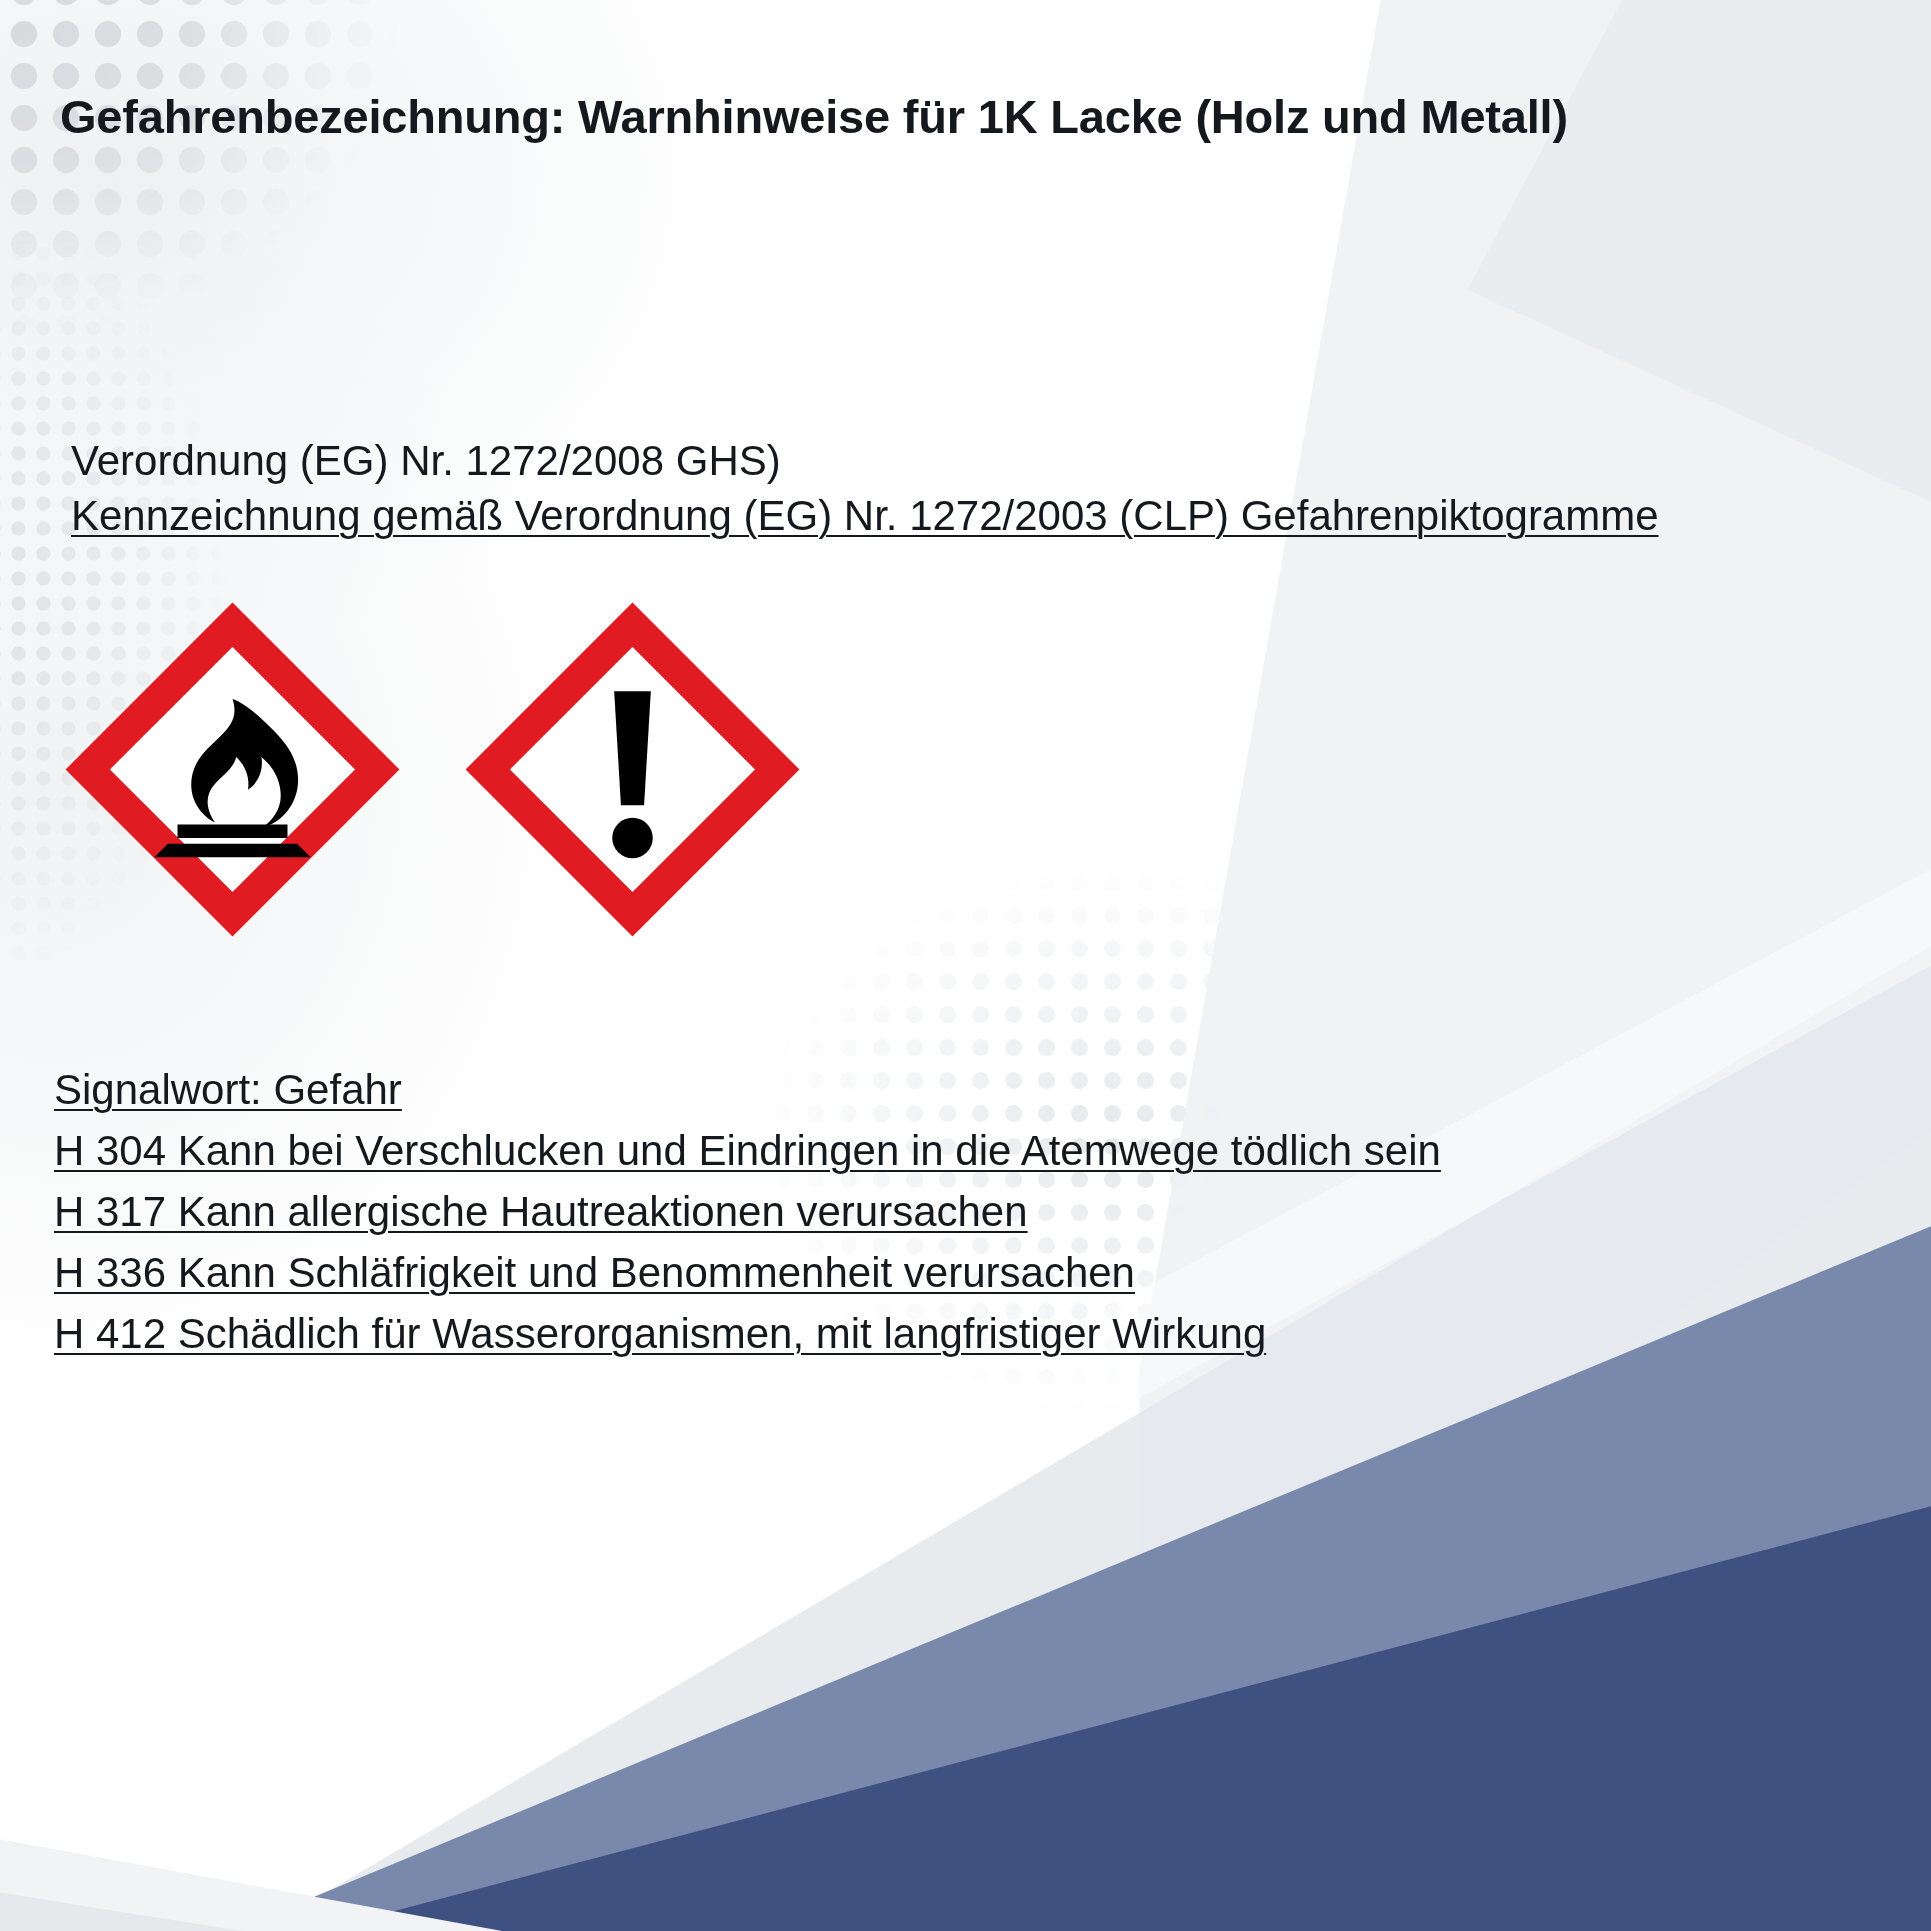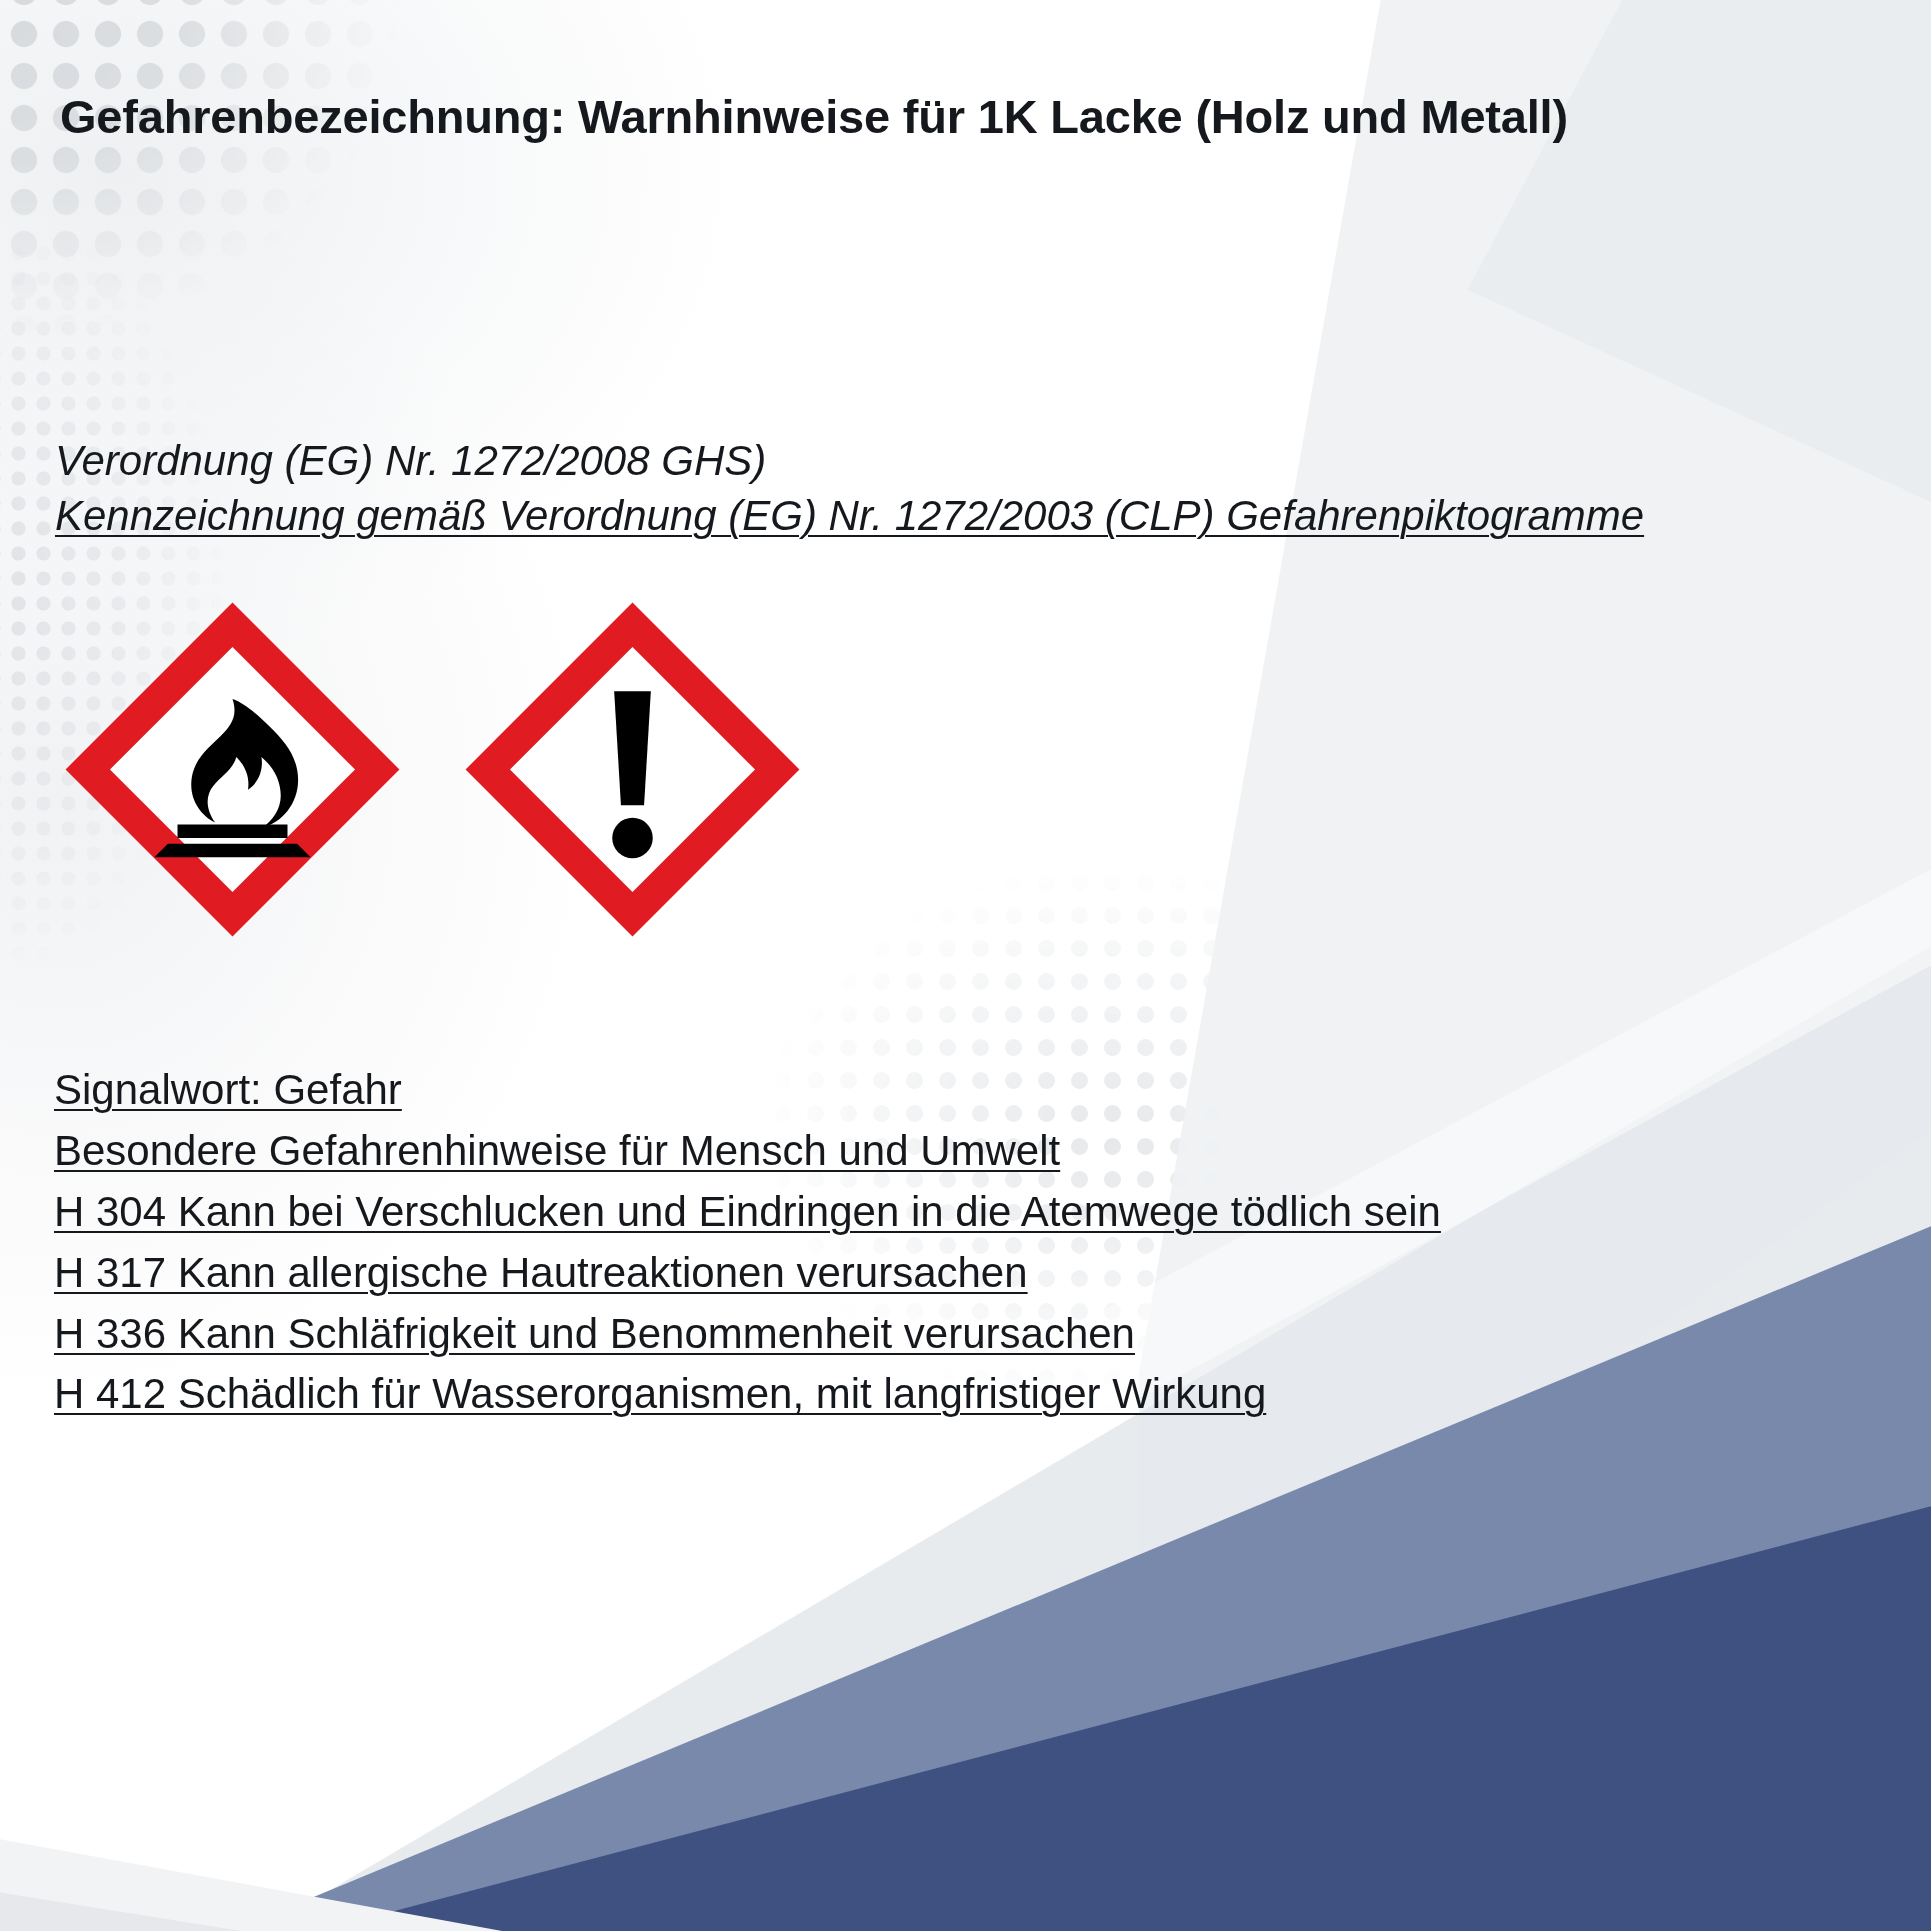--- a/index.html
+++ b/index.html
@@ -95,24 +95,23 @@
     top: 89px;
     font-size: 47px;
     font-weight: bold;
     color: #15181c;
     letter-spacing: -0.2px;
     white-space: nowrap;
   }
 
   .regulation-block {
     position: absolute;
-    left: 55px;
+    left: 71px;
     top: 433px;
     width: 1834px;
-    font-style: italic;
   }
   .reg-line {
     font-size: 42px;
     color: #15181c;
     line-height: 1.32;
     white-space: nowrap;
   }
   .reg-line.underlined {
     text-decoration: underline;
     text-underline-offset: 4.8px;
@@ -224,21 +223,20 @@
             <path d="M166 104 h38 l-7 118 h-24 z" fill="#000000"></path>
             <circle cx="185" cy="256" r="21" fill="#000000"></circle>
           </g>
         </svg>
       </div>
 
     </div>
 
     <div class="hazards">
       <div class="hz">Signalwort: Gefahr</div>
-      <div class="hz">Besondere Gefahrenhinweise für Mensch und Umwelt</div>
       <div class="hz">H 304 Kann bei Verschlucken und Eindringen in die Atemwege tödlich sein</div>
       <div class="hz">H 317 Kann allergische Hautreaktionen verursachen</div>
       <div class="hz">H 336 Kann Schläfrigkeit und Benommenheit verursachen</div>
       <div class="hz">H 412 Schädlich für Wasserorganismen, mit langfristiger Wirkung</div>
     </div>
 
   </div>
 </div>
 
 

